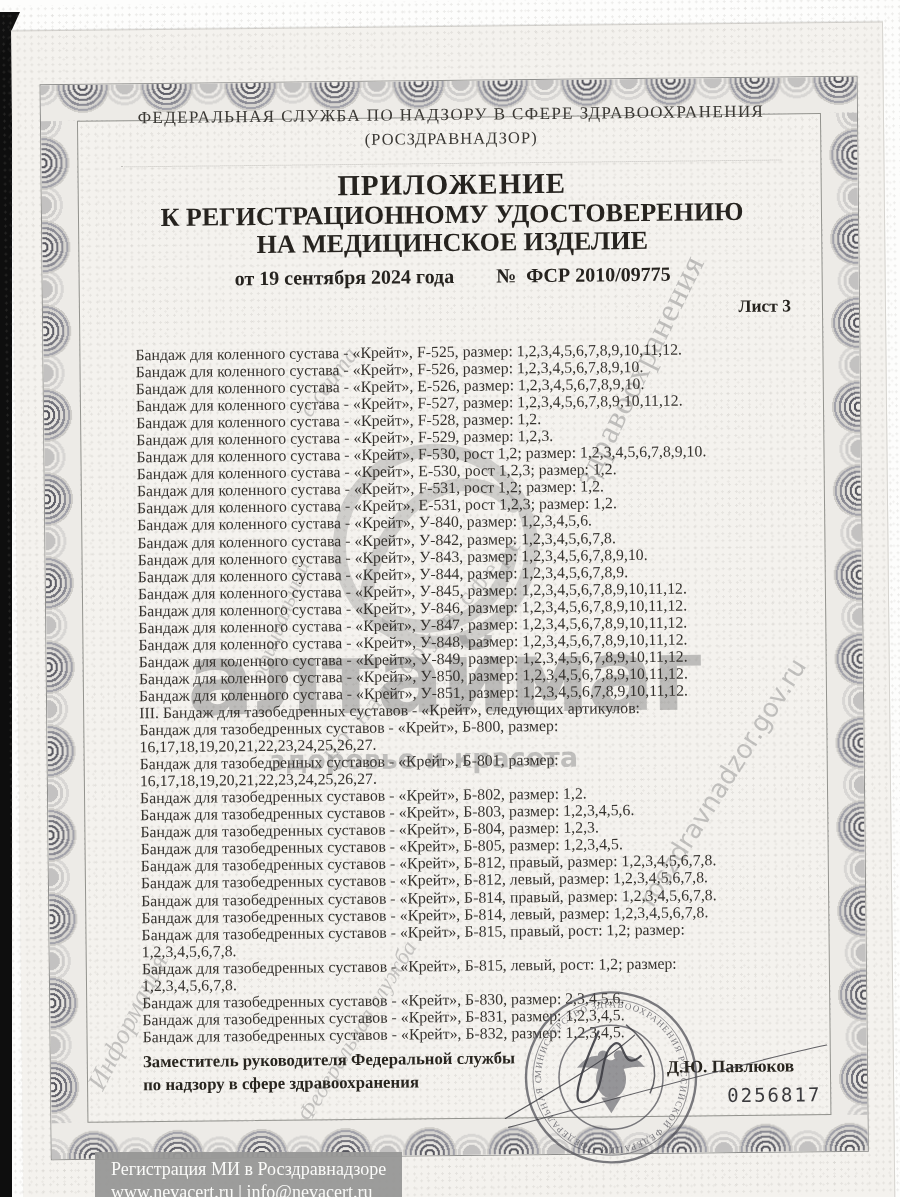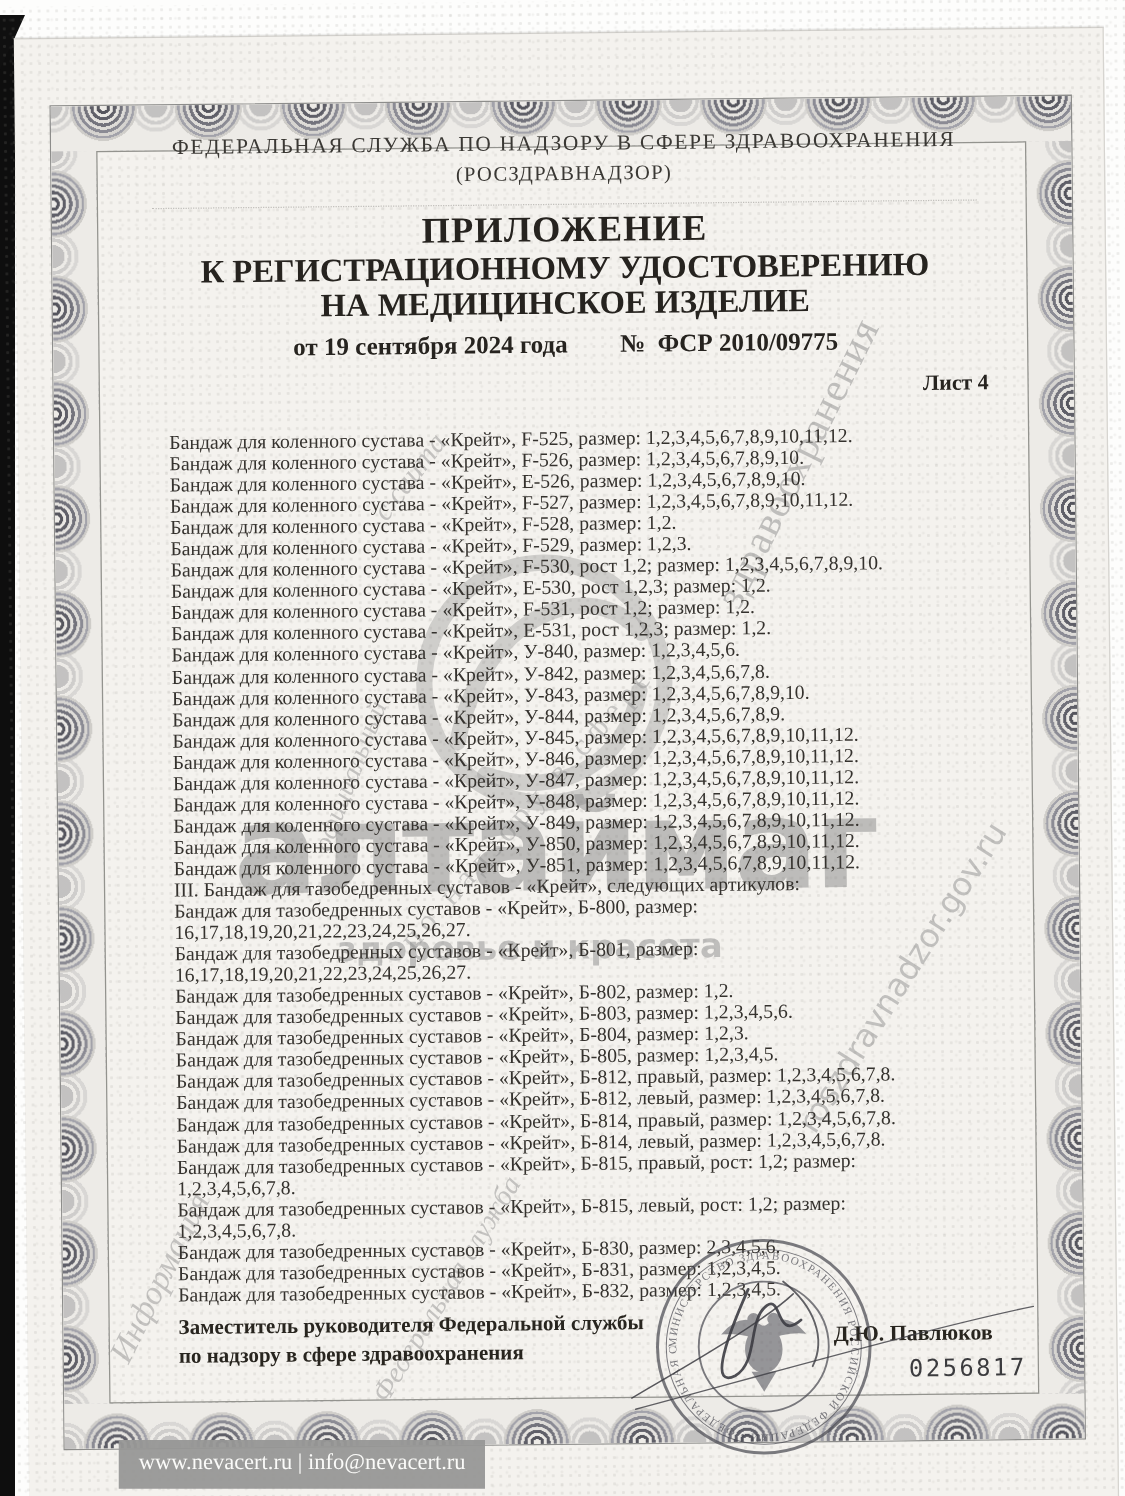--- a/index.html
+++ b/index.html
@@ -128,21 +128,21 @@
 
     <div class="ctr agency1">ФЕДЕРАЛЬНАЯ СЛУЖБА ПО НАДЗОРУ В СФЕРЕ ЗДРАВООХРАНЕНИЯ</div>
     <div class="ctr agency2">(РОСЗДРАВНАДЗОР)</div>
     <div class="dotline"></div>
     <div class="ctr title t1">ПРИЛОЖЕНИЕ</div>
     <div class="ctr title t2">К РЕГИСТРАЦИОННОМУ УДОСТОВЕРЕНИЮ</div>
     <div class="ctr title t3">НА МЕДИЦИНСКОЕ ИЗДЕЛИЕ</div>
     <div class="ctr dateline">
       <span>от  19 сентября 2024 года</span><span class="gap"></span><span>№</span><span class="sgap"></span><span>ФСР 2010/09775</span>
     </div>
-    <div class="sheet">Лист  4</div>
+    <div class="sheet">Лист  3</div>
 
     <div class="body-lines">
         <div class="doc-line">Бандаж для коленного сустава - «Крейт», F-525, размер: 1,2,3,4,5,6,7,8,9,10,11,12.</div>
         <div class="doc-line">Бандаж для коленного сустава - «Крейт», F-526, размер: 1,2,3,4,5,6,7,8,9,10.</div>
         <div class="doc-line">Бандаж для коленного сустава - «Крейт», E-526, размер: 1,2,3,4,5,6,7,8,9,10.</div>
         <div class="doc-line">Бандаж для коленного сустава - «Крейт», F-527, размер: 1,2,3,4,5,6,7,8,9,10,11,12.</div>
         <div class="doc-line">Бандаж для коленного сустава - «Крейт», F-528, размер: 1,2.</div>
         <div class="doc-line">Бандаж для коленного сустава - «Крейт», F-529, размер: 1,2,3.</div>
         <div class="doc-line">Бандаж для коленного сустава - «Крейт», F-530, рост 1,2; размер: 1,2,3,4,5,6,7,8,9,10.</div>
         <div class="doc-line">Бандаж для коленного сустава - «Крейт», E-530, рост 1,2,3; размер: 1,2.</div>
@@ -210,14 +210,15 @@
         <path d="M 494 1118 C 540 1092, 600 1058, 624 1036" stroke-width="1.2" opacity="0.85"></path>
         <path d="M 588 1032 C 566 1080, 558 1110, 577 1101 C 596 1090, 587 1056, 603 1045 C 615 1037, 610 1074, 630 1057" stroke-width="2.2" opacity="0.9"></path>
         <path d="M 616 1026 C 641 1046, 650 1072, 639 1094" stroke-width="1.5" opacity="0.8"></path>
       </g>
     </svg>
 
   </div>
 </div>
 
 <div id="badge">
+  <div>Регистрация МИ в Росздравнадзоре</div>
   <div>www.nevacert.ru | info@nevacert.ru</div>
 </div>
 
 </body></html>

